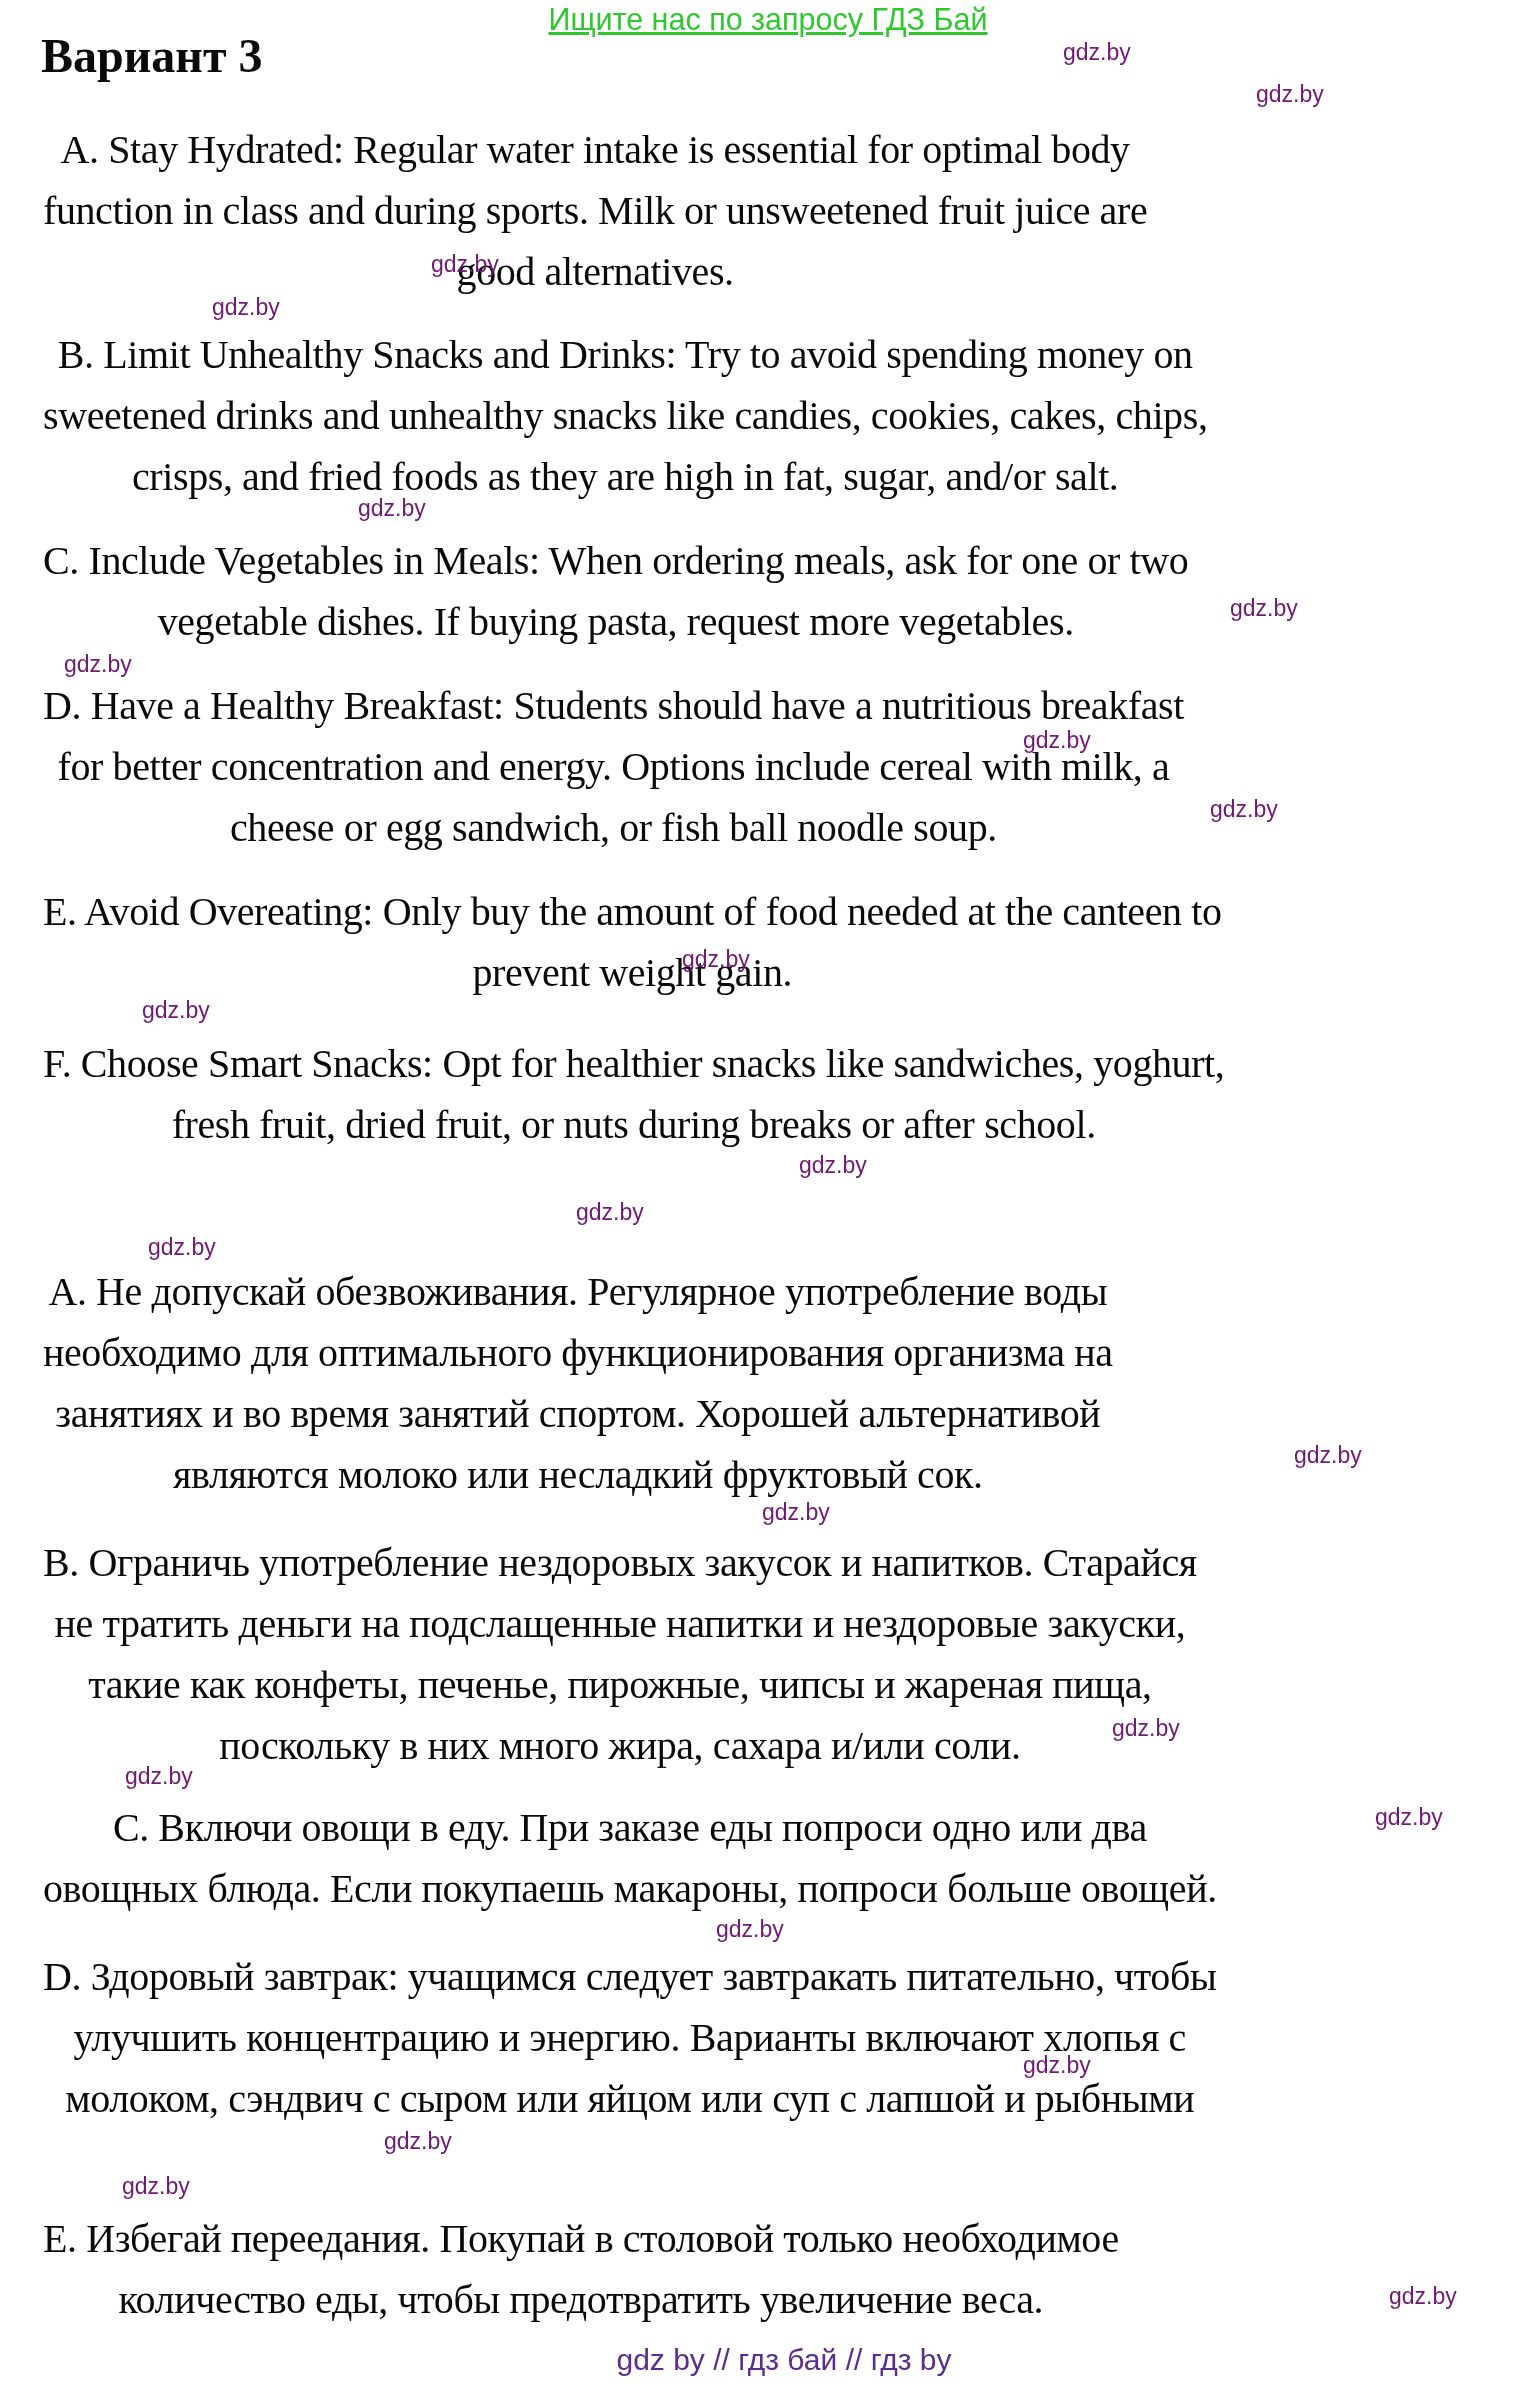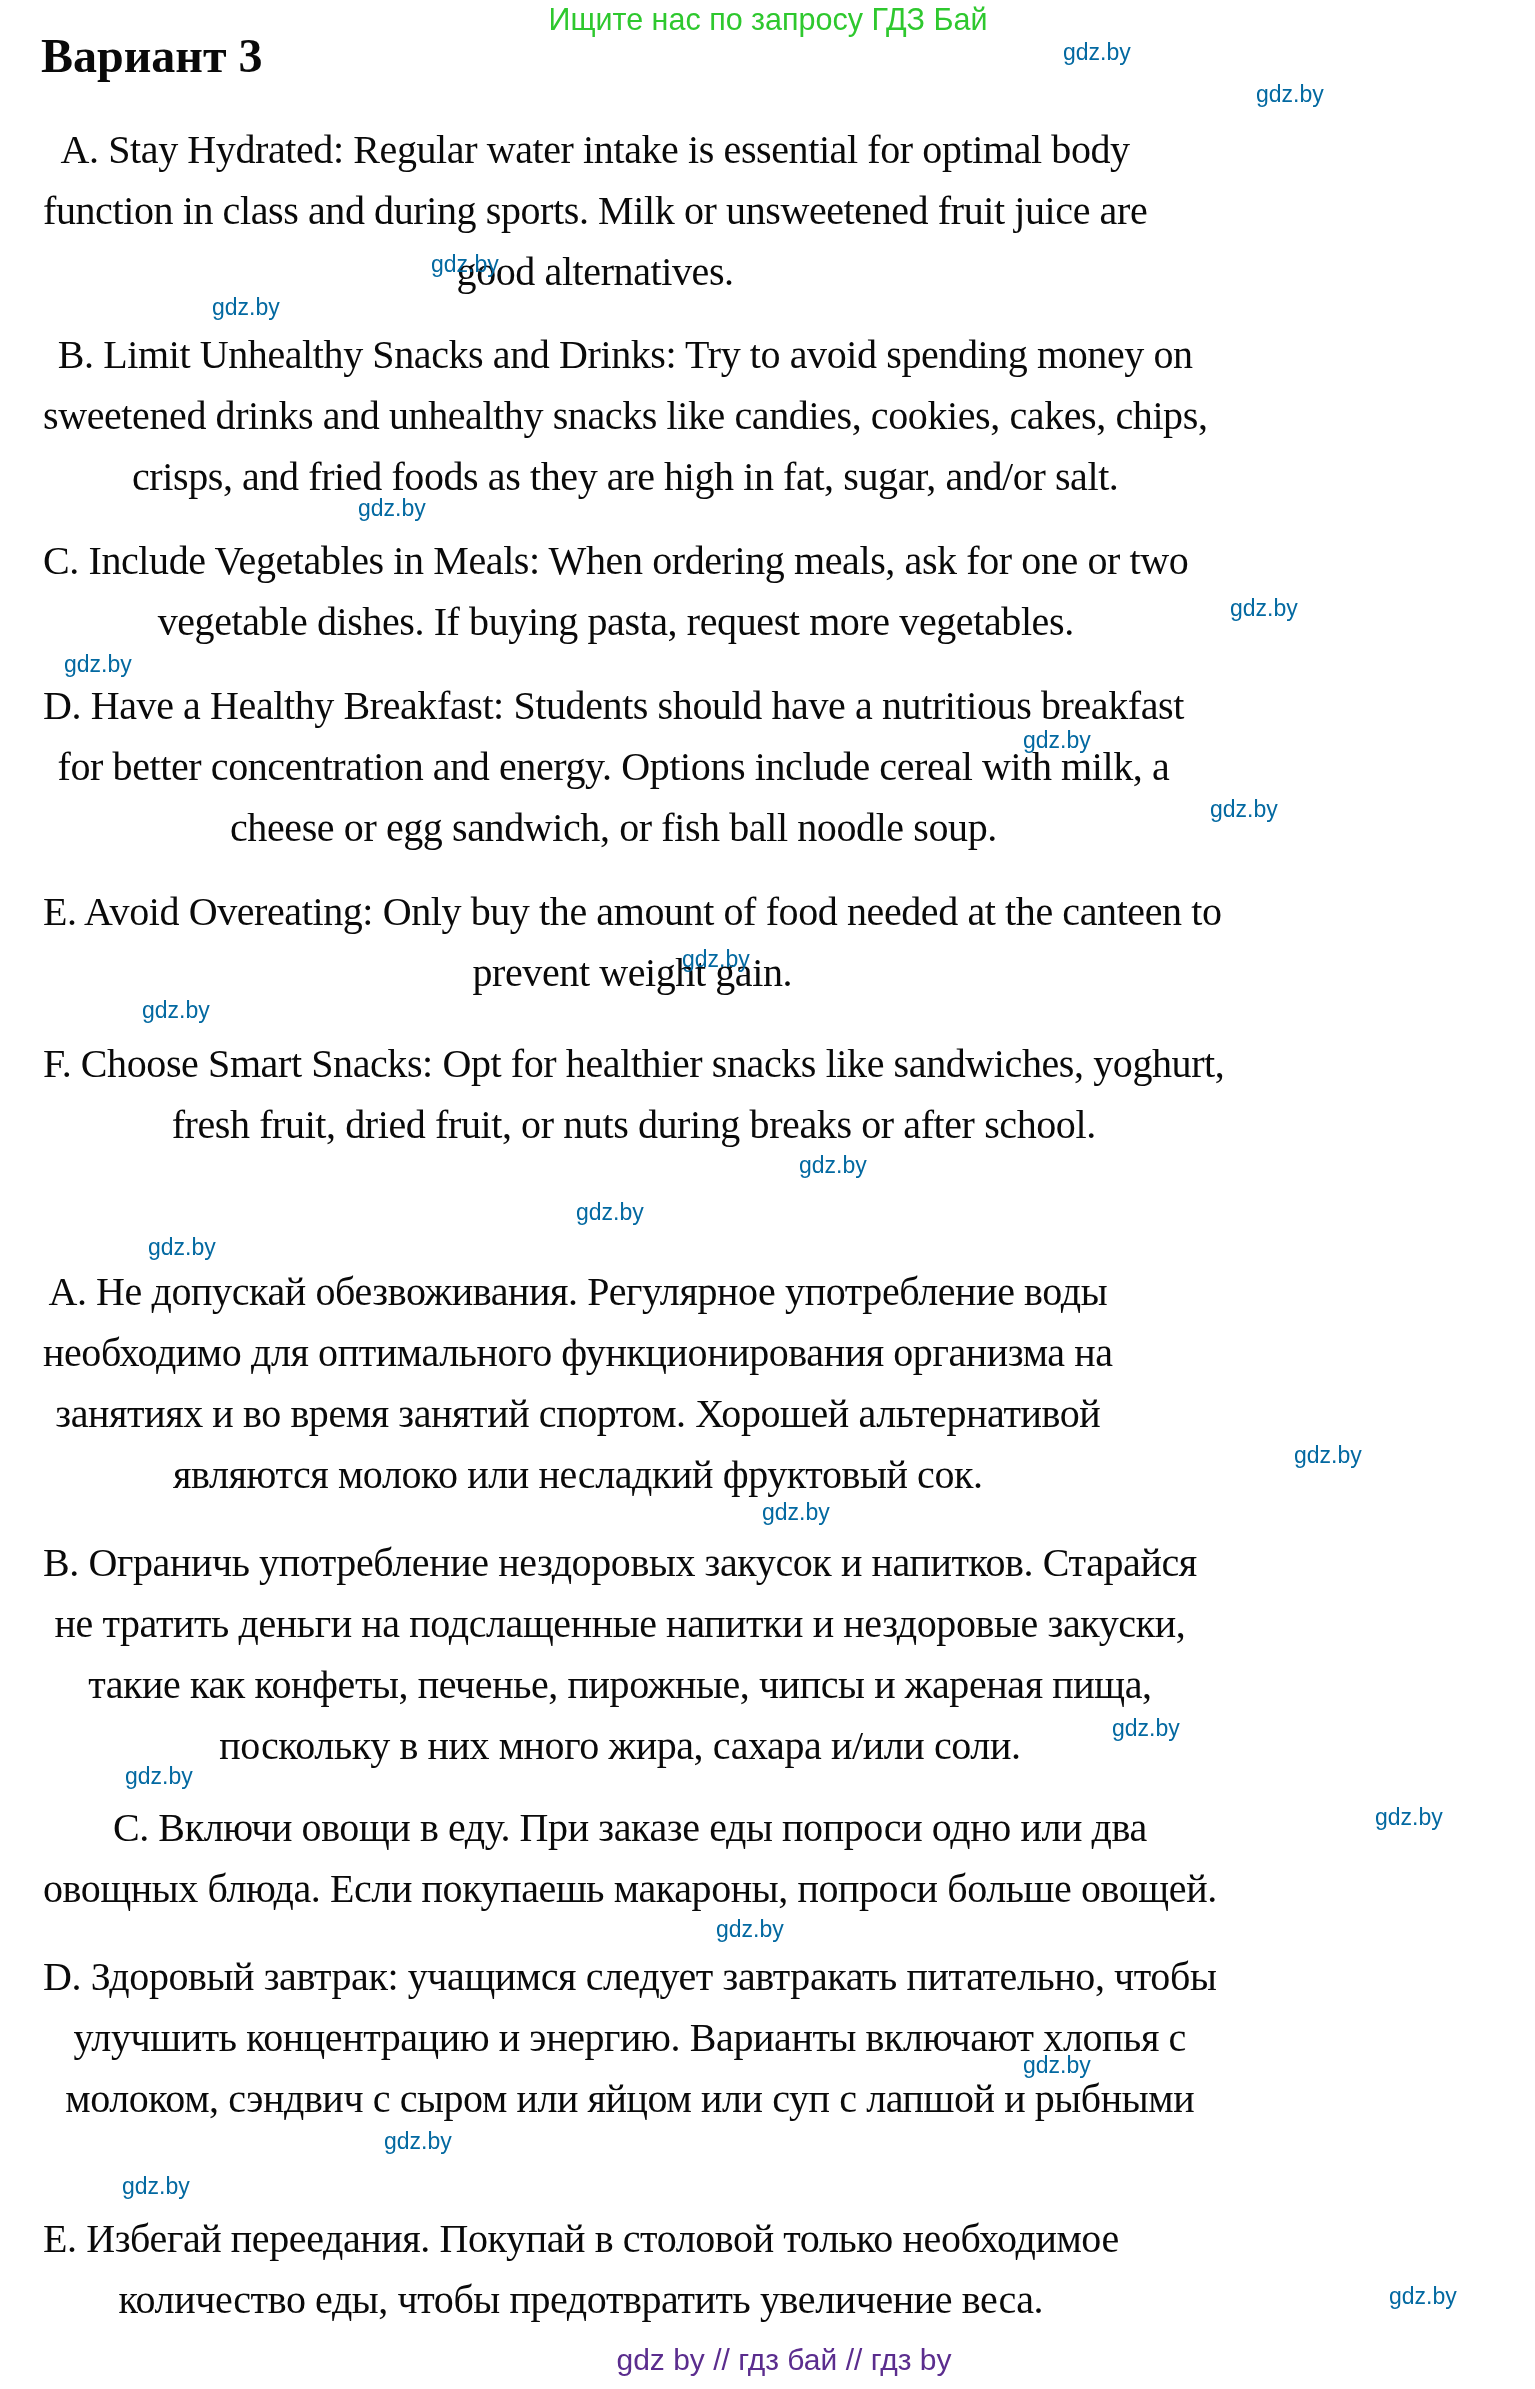--- a/index.html
+++ b/index.html
@@ -12,36 +12,37 @@
     font-family:"Liberation Serif", serif;
     color:#0a0a0a;
     overflow:hidden;
   }
   .banner{
     position:absolute;top:3.3px;left:0;width:100%;
     text-align:center;
     font-family:"Liberation Sans", sans-serif;
     font-size:30.5px;line-height:33px;
     color:#2ec82e;
+    text-decoration:underline;
   }
   .title{
     position:absolute;left:41px;top:28px;margin:0;
     font-size:48px;font-weight:bold;
   }
   .block{
     position:absolute;left:43px;
     font-size:40px;line-height:61px;letter-spacing:-0.4px;
     white-space:nowrap;
   }
   .line{white-space:nowrap;text-align:center;}
   .wm{
     position:absolute;
     font-family:"Liberation Sans", sans-serif;
     font-size:23px;line-height:25px;
-    color:#0369a1;
+    color:#701a75;
     white-space:nowrap;
   }
   .footer{
     position:absolute;left:0;top:2343px;width:100%;
     text-align:center;
     font-family:"Liberation Sans", sans-serif;
     font-size:30px;
     color:#5b2d8e;
     padding-left:16px;
   }

